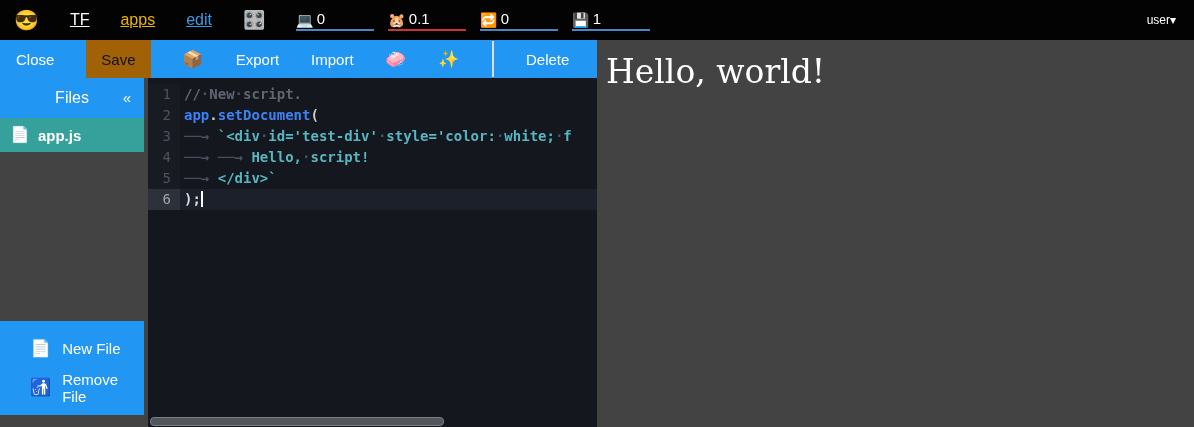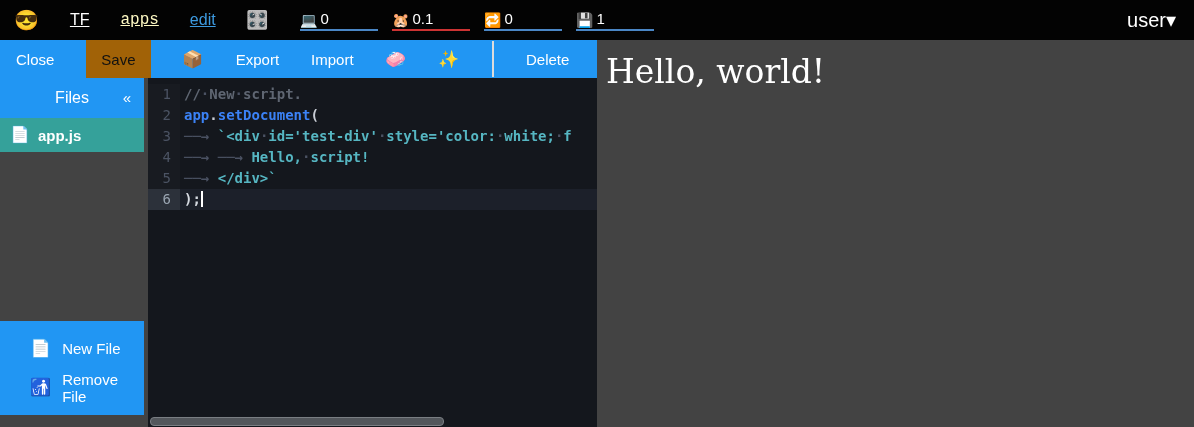--- a/index.html
+++ b/index.html
@@ -18,21 +18,21 @@
   .logo{font-size:20px;line-height:1;}
   .top-link{font-size:16px;text-decoration:underline;cursor:pointer;}
   .knobs{font-size:18px;line-height:1;}
   .metrics{display:flex;gap:14px;align-items:flex-end;}
   .metric{
     display:flex;align-items:flex-end;gap:3px;width:78px;
     border-bottom:2px solid #4a86c5;padding-bottom:2px;
     font-size:15px;color:#fff;
   }
   .metric .mic{font-size:14px;line-height:1;}
-  .user-menu{color:#fff;font-size:20px;cursor:pointer;}
+  .user-menu{color:#fff;font-size:12px;cursor:pointer;}
   
   .toolbar{
     position:absolute;left:0;top:40px;width:597px;height:38px;background:var(--accent,#2196f3);
     display:flex;align-items:center;gap:32px;padding-left:16px;box-sizing:border-box;
     color:#fff;font-size:15px;
   }
   .tb-link{cursor:pointer;}
   .tb-btn{
     align-self:stretch;display:flex;align-items:center;padding:0 15px;
     background:#a16207;color:#111;cursor:pointer;
@@ -94,21 +94,21 @@
   }
 </style>
 </head>
 <body>
 
 <div class="topbar">
   <div class="top-left">
     <span class="logo">😎</span>
     <span id="top-links" style="display:flex;align-items:center;gap:31px;">
         <span class="top-link" style="color: rgb(255, 255, 255);">TF</span>
-        <span class="top-link" style="color: #fef9c3; font-family: Liberation Mono, monospace;">apps</span>
+        <span class="top-link" style="color: #eab308;">apps</span>
         <span class="top-link" style="color: rgb(61, 154, 224);">edit</span>
       </span>
     <span class="knobs">🎛️</span>
     <span id="metrics" class="metrics">
         <span class="metric" style="border-bottom-color: rgb(74, 134, 197);">
           <span class="mic">💻</span>
           <span class="mval">0</span>
         </span>
         <span class="metric" style="border-bottom-color: rgb(204, 51, 51);">
           <span class="mic">🐹</span>

